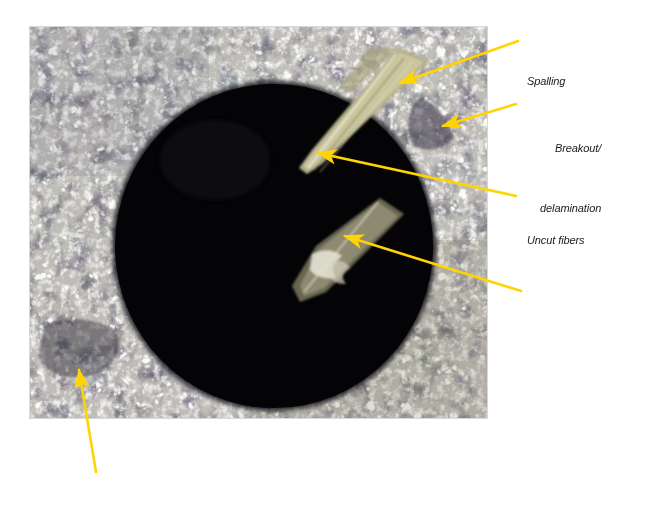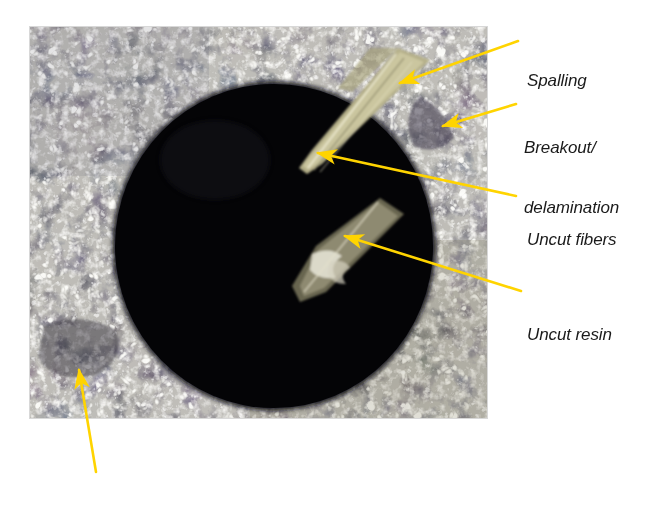--- a/index.html
+++ b/index.html
@@ -27,21 +27,21 @@
     left: 0; top: 0;
     width: 670px;
     height: 511px;
     display: block;
   }
   .ann-label {
     position: absolute;
     font-family: "Liberation Sans", "DejaVu Sans", sans-serif;
     font-style: italic;
     font-weight: 400;
-    font-size: 17px;
+    font-size: 11px;
     line-height: 20px;
     color: #1a1a1a;
     white-space: pre;
     letter-spacing: -0.1px;
   }
   .ann-label span { display: block; }
 </style>
 </head>
 <body>
 
@@ -169,30 +169,27 @@
       <line x1="516" y1="196" x2="318" y2="153" marker-end="url(#arrowHead)"></line>
       <line x1="521" y1="291" x2="345" y2="236" marker-end="url(#arrowHead)"></line>
       <line x1="96" y1="472" x2="79" y2="370" marker-end="url(#arrowHead)"></line>
     </g>
   </svg>
 
   <div class="ann-label" style="left:527px; top:31px;">
     <span>Spalling</span>
   </div>
 
-  <div class="ann-label" style="left:524px; top:98px;">
+  <div class="ann-label" style="left:540px; top:98px;text-align:right;">
     <span>Breakout/</span>
     <span>delamination</span>
   </div>
 
   <div class="ann-label" style="left:527px; top:190px;text-align:center;">
     <span>Uncut fibers</span>
   </div>
 
-  <div class="ann-label" style="left:527px; top:285px;">
-    <span>Uncut resin</span>
-  </div>
 
   <div class="ann-label" style="left:84px; top:478px;">
     
   </div>
 
 </div>
 
 </body></html>

